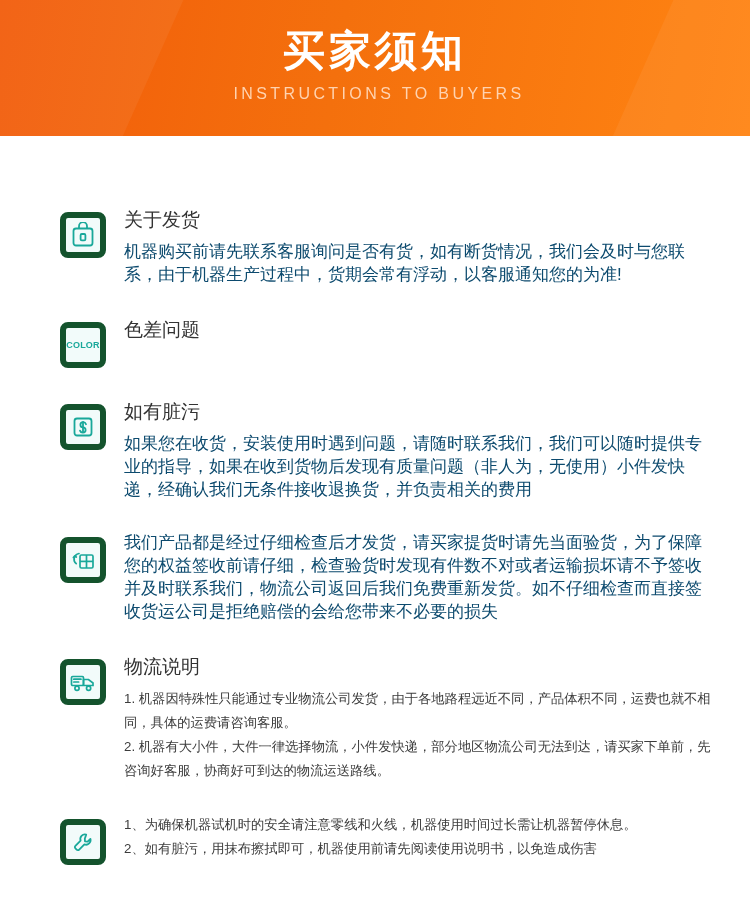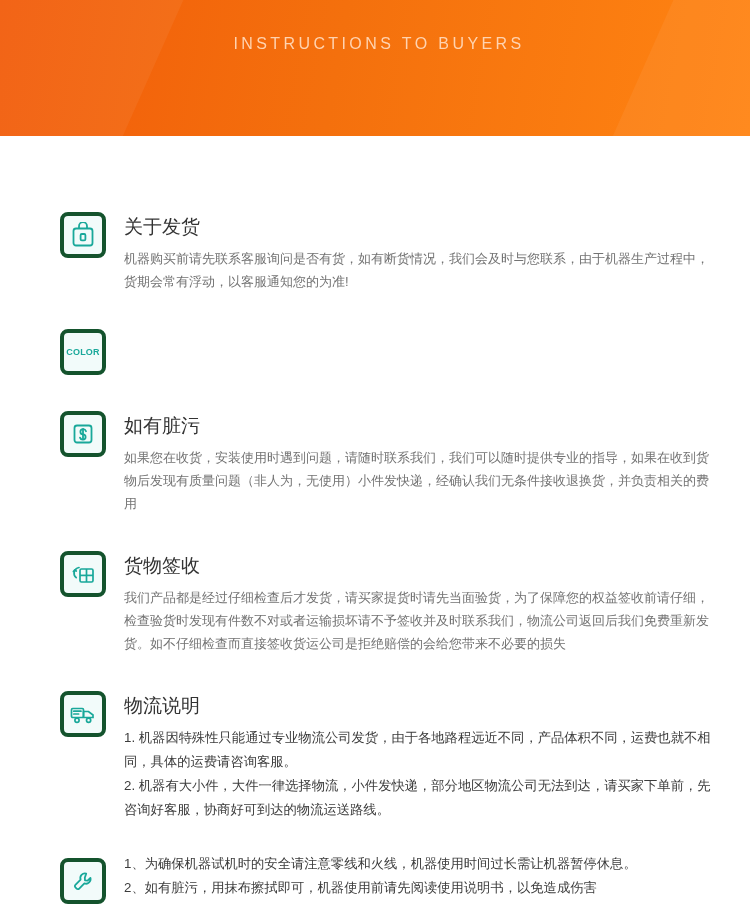--- a/index.html
+++ b/index.html
@@ -70,21 +70,21 @@
     display: flex;
     align-items: flex-start;
     margin-bottom: 30px;
   }
   .icon-box {
     flex: 0 0 46px;
     width: 46px;
     height: 46px;
     margin-right: 18px;
     margin-top: 6px;
-    border: 4px solid #14532d;
+    border: 6px solid #14532d;
     border-radius: 8px;
     background: #f2fbfa;
     display: flex;
     align-items: center;
     justify-content: center;
     box-sizing: border-box;
   }
   .icon-box svg { display: block; }
   .icon-box .color-text {
     font-size: 9px;
@@ -94,26 +94,26 @@
   }
   .sec-body {
     flex: 1 1 auto;
     min-width: 0;
   }
   .sec-title {
     font-size: 19px;
     line-height: 26px;
     color: #333333;
     font-weight: normal;
-    margin: 8px 0 7px 0;
+    margin: 1px 0 7px 0;
   }
   .sec-text {
-    font-size: 13px;
+    font-size: 17px;
     line-height: 23px;
-    color: #737373;
+    color: #0c4a6e;
     margin: 0;
   }
   .sec-list {
     margin: 0;
     padding: 0;
     list-style: none;
   }
   .sec-list li {
     font-size: 13.3px;
     line-height: 24px;
@@ -122,20 +122,21 @@
 </style>
 </head>
 <body>
 
 <div class="page">
 
   <div class="banner">
     <div class="stripe s1"></div>
     <div class="stripe s2"></div>
     <div class="banner-inner">
+      <div class="banner-title">买家须知</div>
       <div class="banner-sub">INSTRUCTIONS TO BUYERS</div>
     </div>
   </div>
 
   <div class="sections">
 
     <div class="section">
       <div class="icon-box">
         <svg width="24" height="26" viewBox="0 0 24 26" fill="none" stroke="#19a89a" stroke-width="1.8">
           <rect x="2.5" y="6.5" width="19" height="17" rx="2.5"></rect>
@@ -147,20 +148,21 @@
         <h3 class="sec-title">关于发货</h3>
         <p class="sec-text">机器购买前请先联系客服询问是否有货，如有断货情况，我们会及时与您联系，由于机器生产过程中，货期会常有浮动，以客服通知您的为准!</p>
       </div>
     </div>
 
     <div class="section">
       <div class="icon-box">
         <span class="color-text">COLOR</span>
       </div>
       <div class="sec-body">
+        <h3 class="sec-title">色差问题</h3>
       </div>
     </div>
 
     <div class="section">
       <div class="icon-box">
         <svg width="22" height="26" viewBox="0 0 22 26" fill="none" stroke="#19a89a" stroke-width="1.8">
           <rect x="2.5" y="4.5" width="17" height="17" rx="2.5"></rect>
           <path d="M11 7.2 V18.8"></path>
           <path d="M14 10.2 a3 3 0 0 0 -3 -2 a2.6 2.6 0 0 0 0 5.2 a2.6 2.6 0 0 1 0 5.2 a3 3 0 0 1 -3 -2" stroke-linecap="round"></path>
         </svg>
@@ -175,21 +177,20 @@
       <div class="icon-box">
         <svg width="26" height="26" viewBox="0 0 26 26" fill="none" stroke="#19a89a" stroke-width="1.7">
           <rect x="10" y="8" width="13" height="13" rx="1.4"></rect>
           <path d="M16.5 8 V21"></path>
           <path d="M10 14.4 H23"></path>
           <path d="M9 6.5 c-2.6 0.6 -4.3 2.4 -4.8 4.6 c-0.5 2.2 0.4 4.3 2 5.6" stroke-linecap="round"></path>
           <path d="M3.4 10.6 l1.2 -1.6 l1.7 1.0" stroke-linecap="round"></path>
         </svg>
       </div>
       <div class="sec-body">
-        <h3 class="sec-title">货物签收</h3>
         <p class="sec-text">我们产品都是经过仔细检查后才发货，请买家提货时请先当面验货，为了保障您的权益签收前请仔细，检查验货时发现有件数不对或者运输损坏请不予签收并及时联系我们，物流公司返回后我们免费重新发货。如不仔细检查而直接签收货运公司是拒绝赔偿的会给您带来不必要的损失</p>
       </div>
     </div>
 
     <div class="section">
       <div class="icon-box">
         <svg width="28" height="22" viewBox="0 0 28 22" fill="none" stroke="#19a89a" stroke-width="1.7">
           <rect x="2.5" y="5.5" width="12" height="9" rx="1.2"></rect>
           <path d="M14.5 8.5 H19.5 L24 12 V14.5 H14.5 Z"></path>
           <circle cx="8" cy="17.2" r="2.1"></circle>

